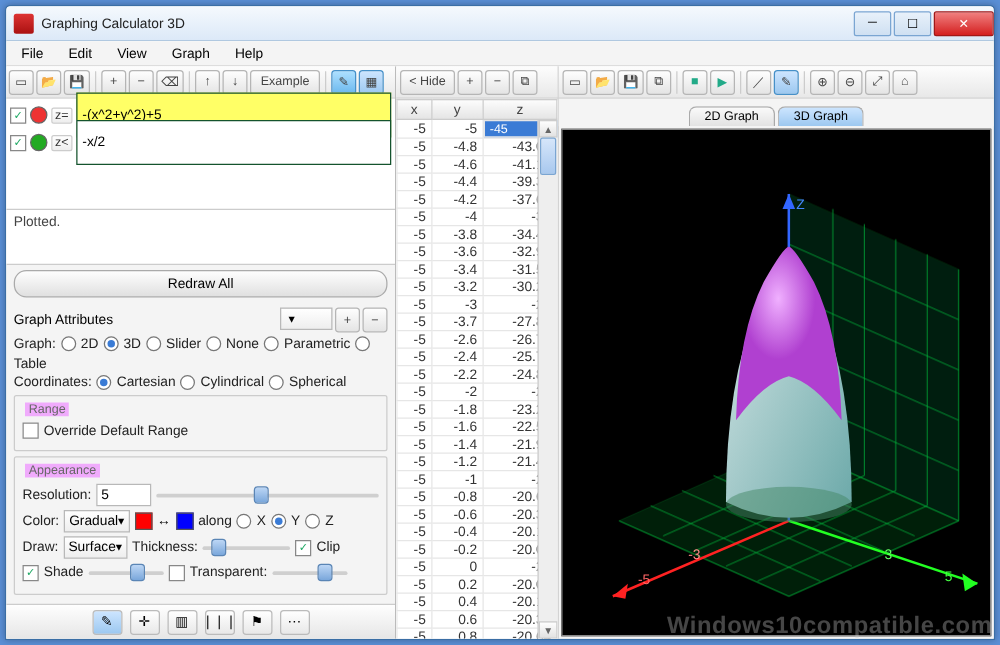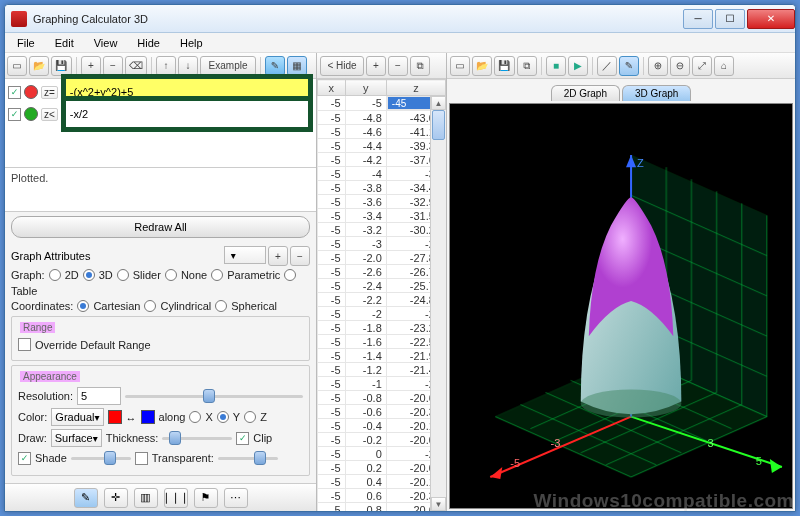--- a/index.html
+++ b/index.html
@@ -19,21 +19,21 @@
 .tbtn.active { background: linear-gradient(#cde5ff,#9cc8f0); }
 .tsep { width: 1px; height: 18px; background: #ccc; margin: 0 2px; }
 .content { flex: 1; display: flex; overflow: hidden; }
 .leftpane { width: 312px; border-right: 1px solid #bbb; display: flex; flex-direction: column; background: #f4f4f4; }
 .eqrows { background: #fff; border-bottom: 1px solid #ccc; padding: 2px 0; }
 .eqrow { display: flex; align-items: center; height: 22px; padding: 0 3px; gap: 3px; }
 .chk { width: 13px; height: 13px; border: 1px solid #888; background: #fff; display: inline-flex; align-items: center; justify-content: center; font-size: 9px; color: #2a6; }
 .swatch { width: 14px; height: 14px; border-radius: 7px; border: 1px solid #666; }
 .swatch.red{background:#e33}.swatch.green{background:#2a2}
 .lbltag { font-size: 10px; color: #333; padding: 0 2px; border: 1px solid #ccc; border-radius: 2px; background: linear-gradient(#fff,#eee); }
-.eqinput { flex: 1; height: 36px; border: 5px solid #14532d; padding: 0 4px; font-size: 11px; }
+.eqinput { flex: 1; height: 36px; border: 1px solid #14532d; padding: 0 4px; font-size: 11px; }
 .eqinput.hl { background: #ffff66; }
 .msgbox { height: 44px; background: #fff; border-bottom: 1px solid #ccc; padding: 4px 6px; color: #444; }
 .redraw { margin: 4px 6px; }
 .btn-wide { width: 100%; height: 22px; border: 1px solid #aaa; border-radius: 10px; background: linear-gradient(#fefefe,#e0e0e0); }
 .attribs { padding: 4px 6px; flex: 1; overflow: hidden; }
 .attribs-head { display: flex; align-items: center; justify-content: space-between; margin-bottom: 3px; }
 .attr-row { display: flex; align-items: center; gap: 4px; margin: 3px 0; flex-wrap: wrap; }
 .attr-row label { font-size: 11px; color: #222; }
 .radio { width: 12px; height: 12px; border: 1px solid #777; border-radius: 50%; background: #fff; display: inline-flex; align-items: center; justify-content: center; }
 .radio.on::after { content: ""; width: 6px; height: 6px; border-radius: 50%; background: #3a7bd5; }
@@ -76,21 +76,21 @@
     <div class="winbtns">
       <div class="winbtn">─</div>
       <div class="winbtn">☐</div>
       <div class="winbtn close">✕</div>
     </div>
   </div>
   <div class="menubar">
     <span>File</span>
     <span>Edit</span>
     <span>View</span>
-    <span>Hide</span>
+    <span>Graph</span>
     <span>Help</span>
   </div>
 
   <div class="content">
 
     <div class="leftpane">
       <div class="toolbar">
         <div class="tbtn">▭</div>
         <div class="tbtn">📂</div>
         <div class="tbtn">💾</div>
@@ -298,21 +298,21 @@
                 <td>-3.2</td>
                 <td>-30.24</td>
               </tr>
               <tr>
                 <td>-5</td>
                 <td>-3</td>
                 <td>-29</td>
               </tr>
               <tr>
                 <td>-5</td>
-                <td>-2.0</td>
+                <td>-3.7</td>
                 <td>-27.84</td>
               </tr>
               <tr>
                 <td>-5</td>
                 <td>-2.6</td>
                 <td>-26.76</td>
               </tr>
               <tr>
                 <td>-5</td>
                 <td>-2.4</td>

